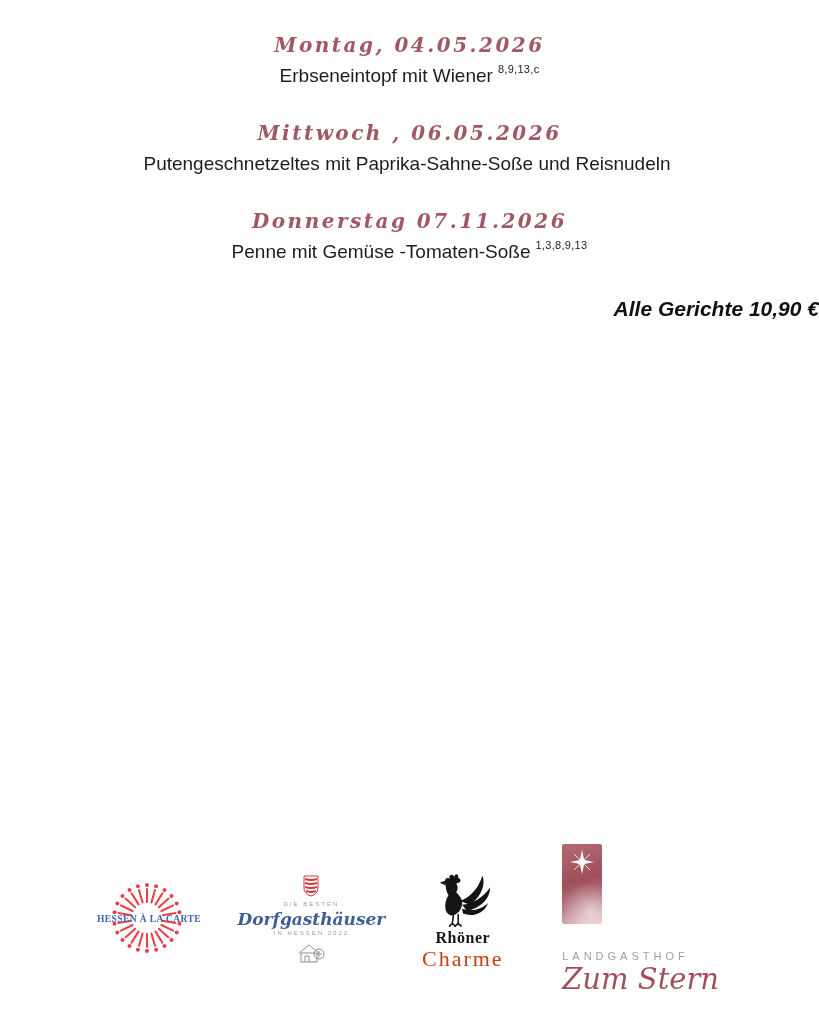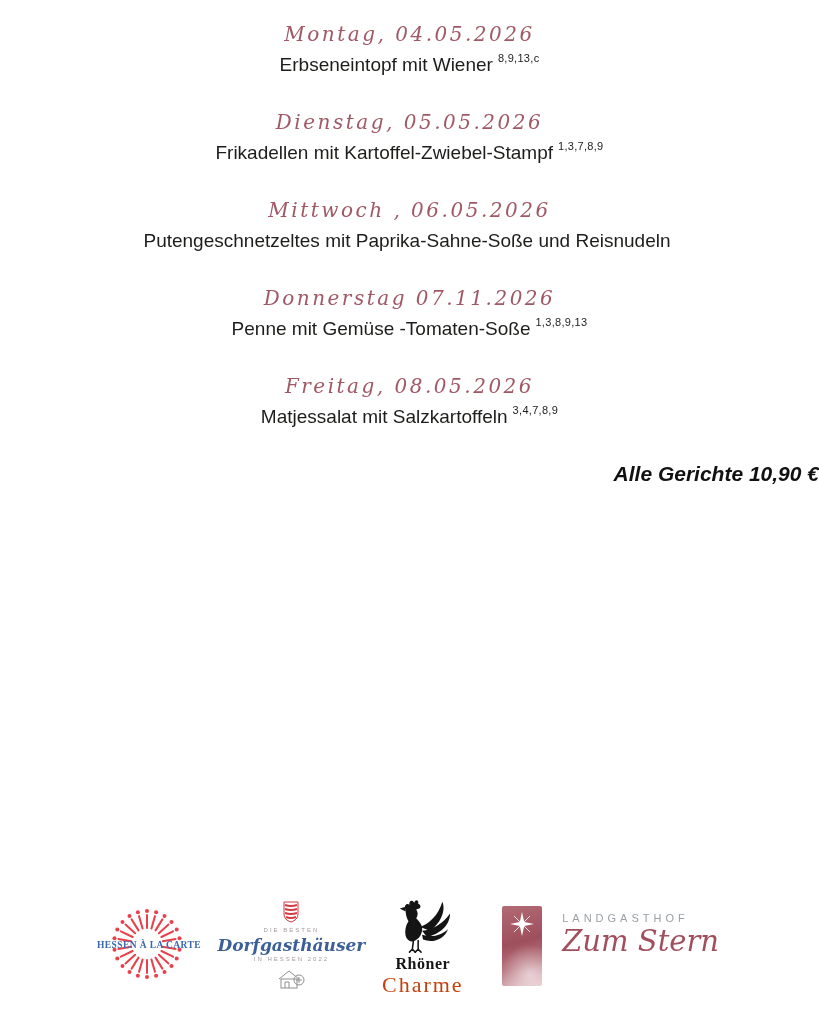--- a/index.html
+++ b/index.html
@@ -33,25 +33,26 @@
     color: #a04f5e;
     font-weight: 400;
   }
 
   
   .sections { text-align: center; padding-top: 22px; }
   .day-section { margin-bottom: 32px; }
   .day-heading {
     font-family: "DejaVu Serif", serif;
     font-style: italic;
-    font-weight: 400;
+    font-weight: 700;
     font-size: 20px;
     letter-spacing: 2.5px;
     color: #a05964;
     line-height: 1.2;
+    margin-top: 11px;
   }
   .dish-line {
     margin-top: 7px;
     font-size: 19px;
     color: #1d1d1b;
     line-height: 1.3;
   }
   .dish-line sup {
     font-size: 11px;
     position: relative;
@@ -127,21 +128,21 @@
   }
   .rhoener-line2 {
     font-family: "Liberation Serif", serif;
     font-size: 22px;
     color: #c2410c;
     letter-spacing: 2px;
     line-height: 1.05;
   }
 
   
-  .logo-stern { flex-direction: row; align-items: flex-start; gap: 20px; }
+  .logo-stern { flex-direction: column; align-items: flex-start; gap: 20px; }
   .stern-block {
     position: relative;
     width: 40px; height: 80px;
     border-radius: 2px;
     background:
       radial-gradient(circle at 70% 85%, rgba(255,255,255,0.55) 0%, rgba(255,255,255,0) 40%),
       linear-gradient(165deg, #b26b75 0%, #9e4f5c 45%, #b87680 72%, #e3c3c8 100%);
   }
   .stern-block svg { position: absolute; left: 0; top: 0; }
   .stern-text { display: flex; flex-direction: column; align-items: flex-start; padding-top: 6px; }
@@ -167,39 +168,31 @@
 <div class="page">
 
 
   <div class="sections">
 
     <div class="day-section">
       <div class="day-heading">Montag, 04.05.2026</div>
       <div class="dish-line"><span>Erbseneintopf mit Wiener</span><sup>8,9,13,c</sup></div>
     </div>
 
-    <div class="day-section">
-      <div class="day-heading">Dienstag, 05.05.2026</div>
-      <div class="dish-line"><span>Frikadellen mit Kartoffel-Zwiebel-Stampf</span><sup>1,3,7,8,9</sup></div>
-    </div>
 
     <div class="day-section">
       <div class="day-heading">Mittwoch , 06.05.2026</div>
       <div class="dish-line"><span>Putengeschnetzeltes mit Paprika-Sahne-Soße und Reisnudeln</span><sup></sup></div>
     </div>
 
     <div class="day-section">
       <div class="day-heading">Donnerstag 07.11.2026</div>
       <div class="dish-line"><span>Penne mit Gemüse -Tomaten-Soße</span><sup>1,3,8,9,13</sup></div>
     </div>
 
-    <div class="day-section">
-      <div class="day-heading">Freitag, 08.05.2026</div>
-      <div class="dish-line"><span>Matjessalat mit Salzkartoffeln</span><sup>3,4,7,8,9</sup></div>
-    </div>
 
 
   </div>
 
   <div class="price-note">Alle Gerichte 10,90 €</div>
 
   <div class="footer">
 
     <div class="logo logo-hessen">
       <svg width="114" height="88" viewBox="0 0 114 88" xmlns="http://www.w3.org/2000/svg">

